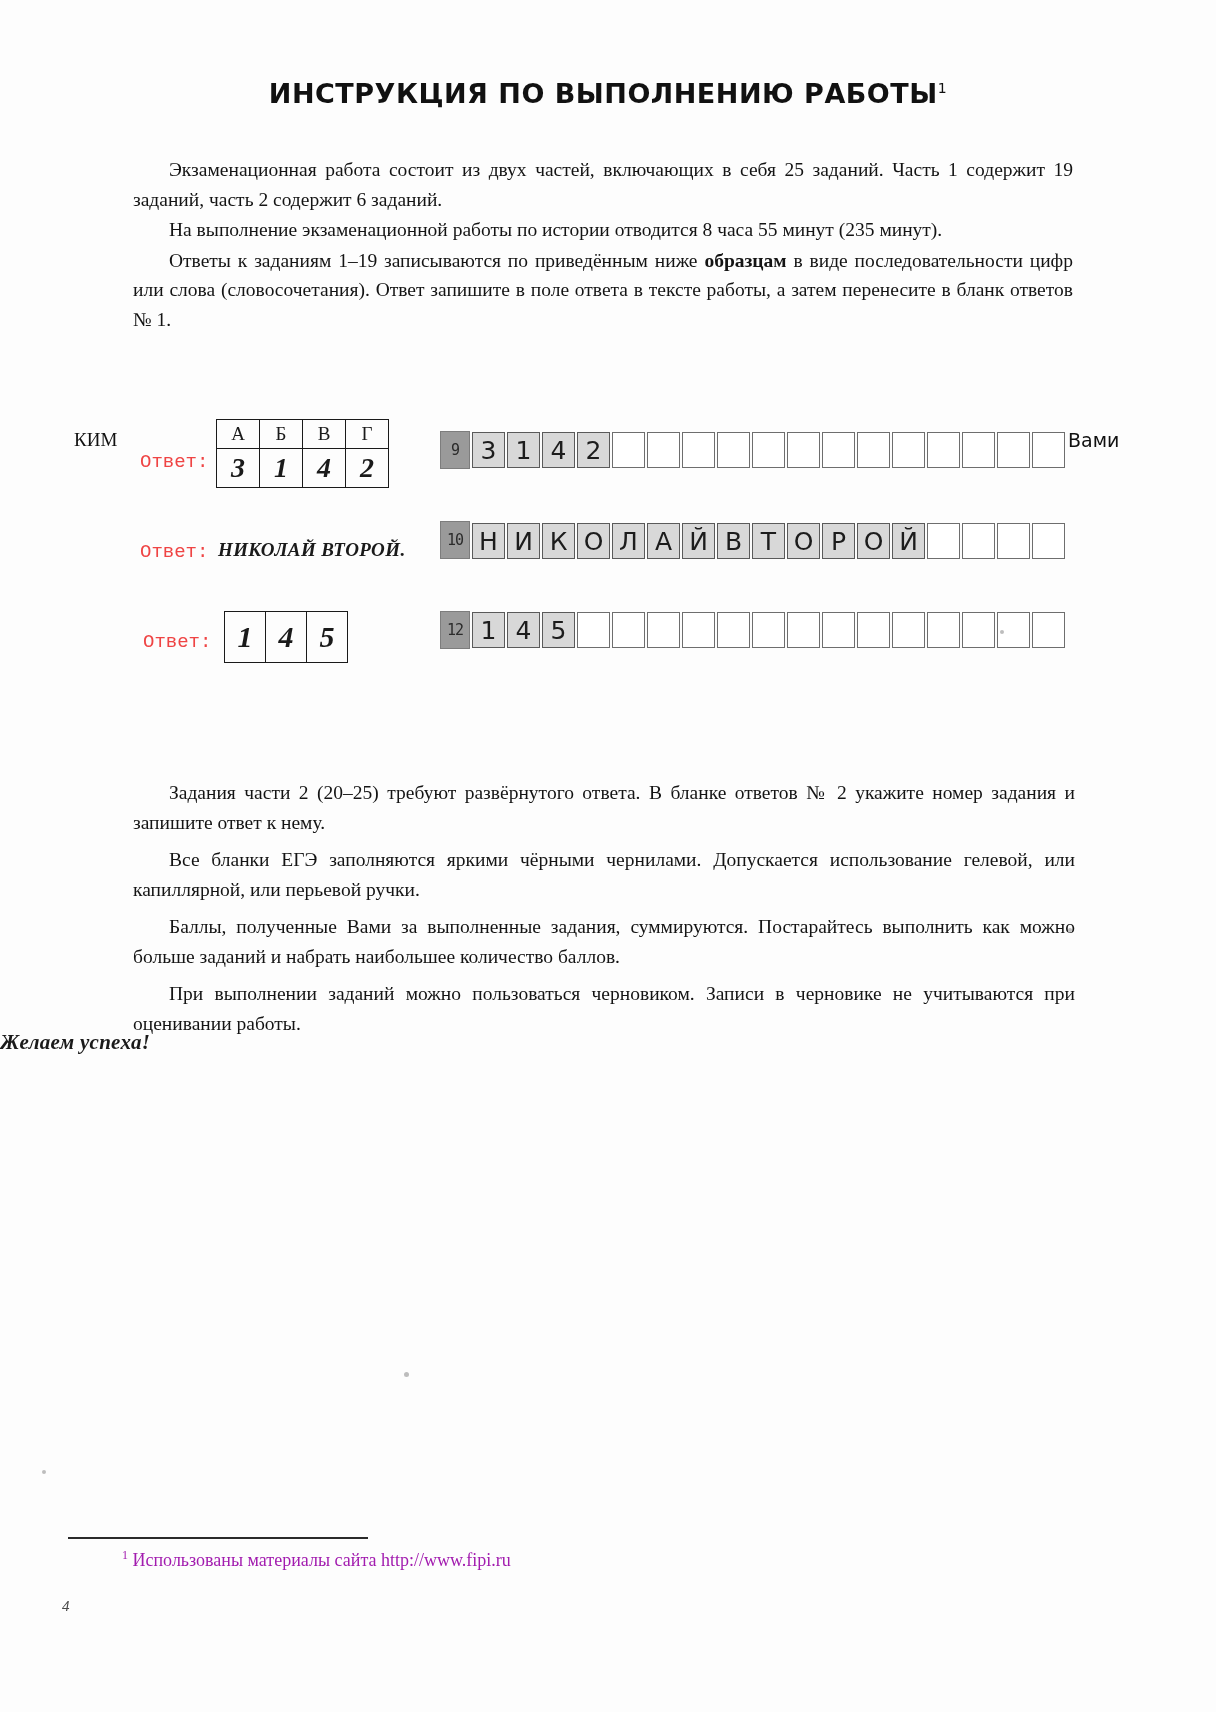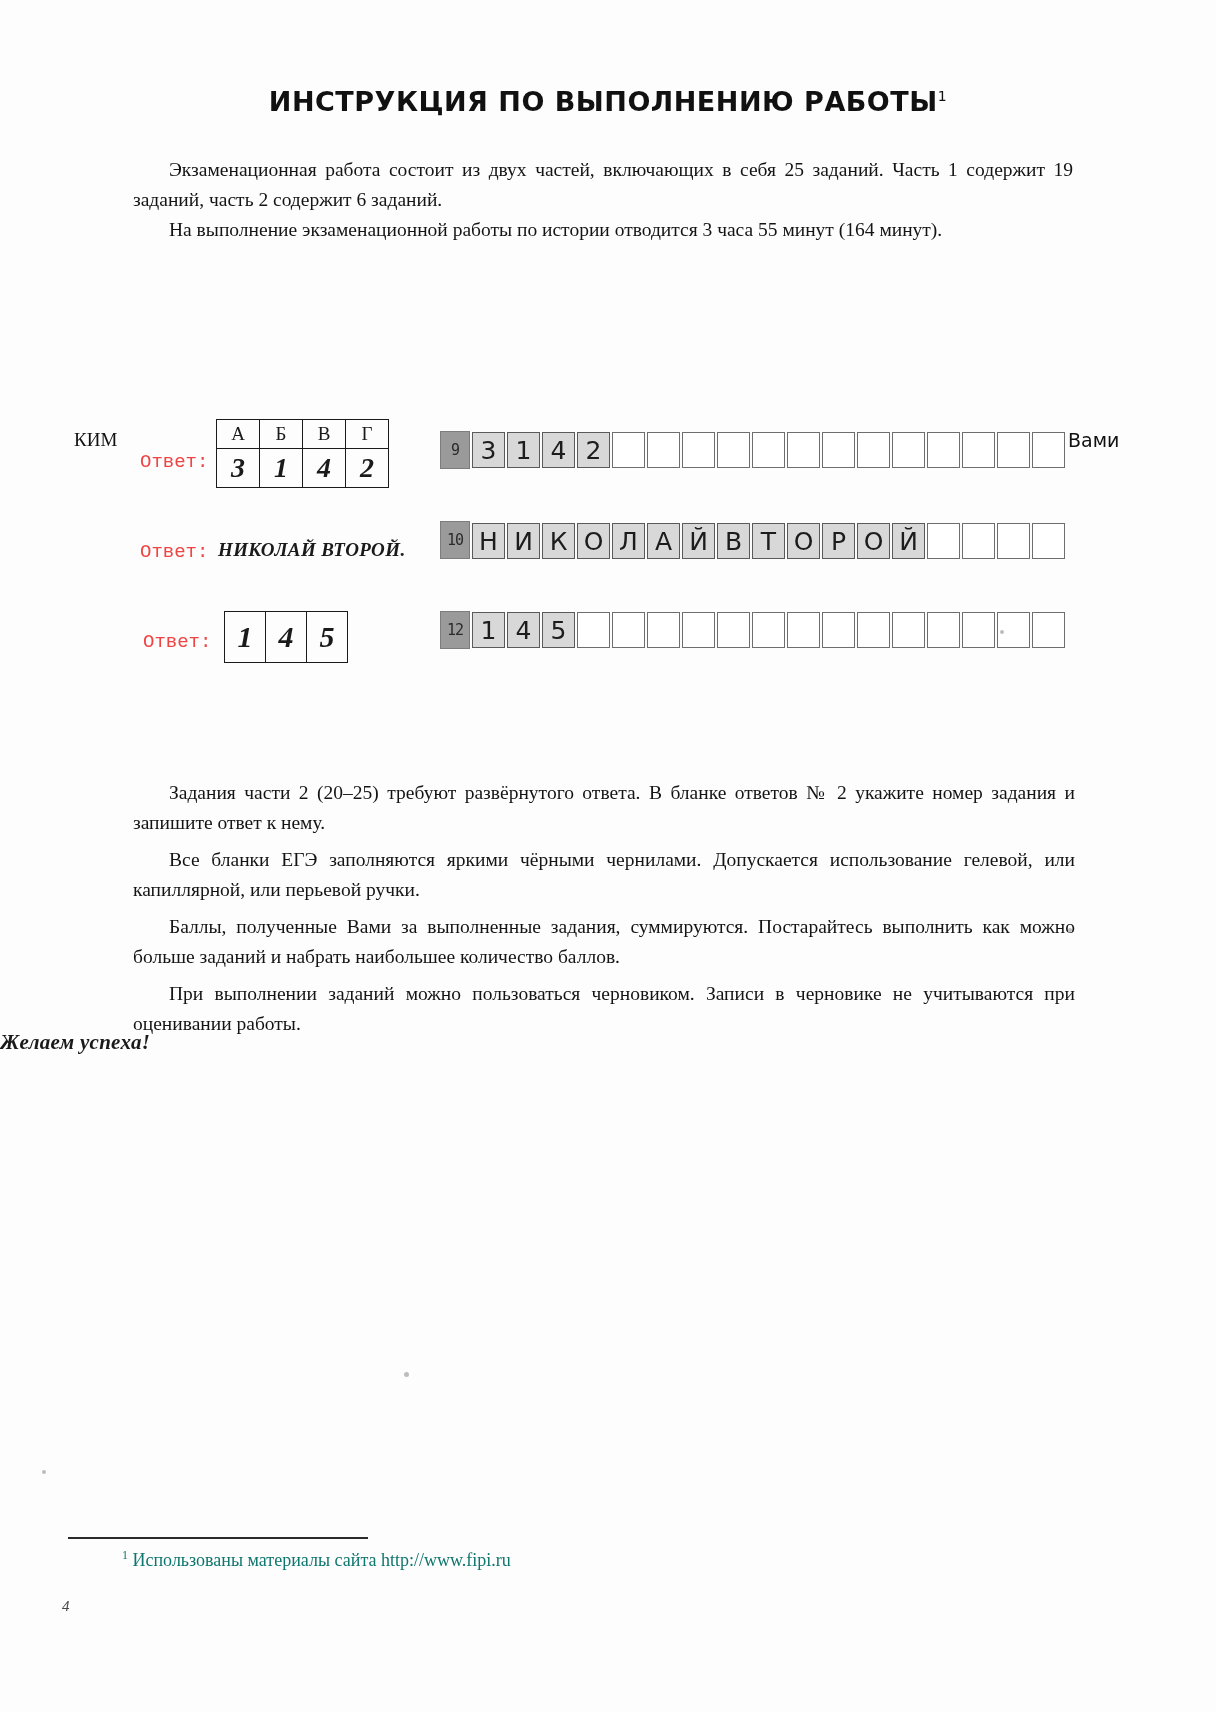--- a/index.html
+++ b/index.html
@@ -26,21 +26,20 @@
     position: absolute;
     left: 0;
     top: 78px;
     width: 1216px;
     text-align: center;
     font-family: "DejaVu Sans", sans-serif;
     font-weight: bold;
     font-size: 27px;
     letter-spacing: 0.5px;
     color: #111;
-    margin-top: 8px;
   }
   .title sup {
     font-size: 14px;
     font-weight: normal;
     vertical-align: super;
   }
   .body-text {
     position: absolute;
     left: 133px;
     top: 155px;
@@ -211,21 +210,21 @@
     top: 1537px;
     width: 300px;
     height: 1.5px;
     background: #2a2a2a;
   }
   .footnote {
     position: absolute;
     left: 122px;
     top: 1548px;
     font-size: 18px;
-    color: #0f766e;
+    color: #a21caf;
   }
   .footnote sup { font-size: 12px; vertical-align: super; }
   .page-num {
     position: absolute;
     left: 62px;
     top: 1598px;
     font-size: 15px;
     font-style: italic;
     color: #4a4a4a;
   }
@@ -239,21 +238,22 @@
 <body>
 
 <div class="page">
 
   <div class="title">
     <span>ИНСТРУКЦИЯ ПО ВЫПОЛНЕНИЮ РАБОТЫ</span><sup>1</sup>
   </div>
 
   <div class="body-text">
     <p><span>Экзаменационная работа состоит из двух частей, включающих в себя 25 заданий. Часть 1 содержит 19 заданий, часть 2 содержит 6 заданий.</span></p>
-    <p><span>На выполнение экзаменационной работы по истории отводится 3 часа 55 минут (164 минут).</span></p>
+    <p><span>На выполнение экзаменационной работы по истории отводится 8 часа 55 минут (235 минут).</span></p>
+    <p><span>Ответы к заданиям 1–19 записываются по приведённым ниже <b>образцам</b> в виде последовательности цифр или слова (словосочетания). Ответ запишите в поле ответа в тексте работы, а затем перенесите в бланк ответов № 1.</span></p>
   </div>
 
   <div class="sample-zone">
 
     <div class="label-kim">КИМ</div>
     <div class="label-blank">Вами</div>
 
     <div class="ans-label ans-label-1">Ответ:</div>
     <table class="kim-table">
       <tbody>

